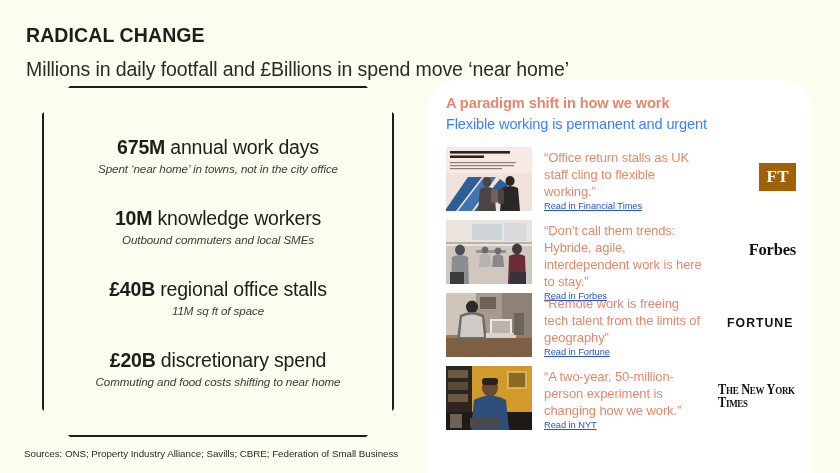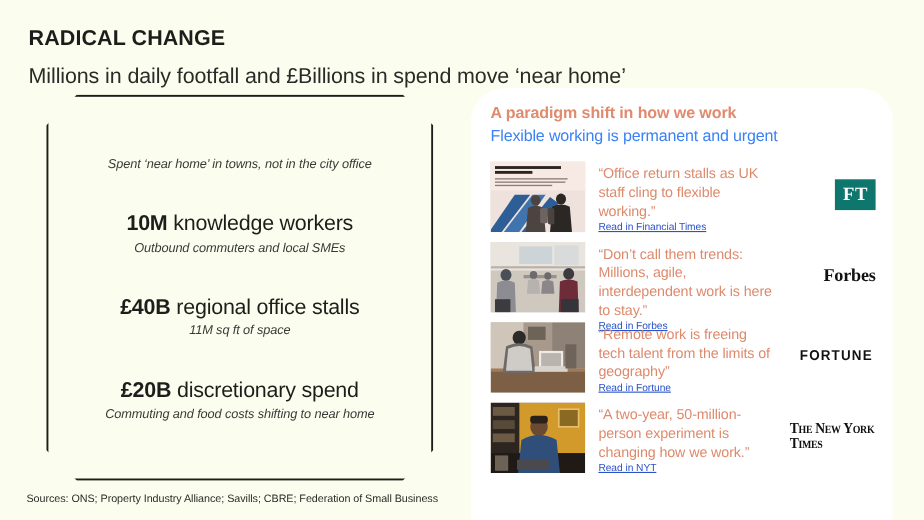--- a/index.html
+++ b/index.html
@@ -162,21 +162,21 @@
     width: 78px;
     height: 64px;
     display: flex;
     align-items: center;
     justify-content: flex-end;
     padding-bottom: 4px;
   }
 
   
   .logo-ft {
-    background: #0f766e;
+    background: #a16207;
     color: #ffffff;
     font-family: "Liberation Serif", serif;
     font-weight: 700;
     font-size: 17px;
     letter-spacing: 0.4px;
     padding: 5px 7px 6px 7px;
     line-height: 1;
   }
   .logo-forbes {
     font-family: "Liberation Serif", serif;
@@ -220,20 +220,21 @@
 <body>
 
 <div id="slide-header">
   <span class="kicker">RADICAL CHANGE</span>
   <span class="headline">Millions in daily footfall and £Billions in spend move ‘near home’</span>
 </div>
 
 <div id="stats-panel">
 
   <div class="stat-block">
+    <div class="stat-headline"><span class="stat-figure">675M</span><span> annual work days</span></div>
     <div class="stat-sub">Spent ‘near home’ in towns, not in the city office</div>
   </div>
 
   <div class="stat-block">
     <div class="stat-headline"><span class="stat-figure">10M</span><span> knowledge workers</span></div>
     <div class="stat-sub">Outbound commuters and local SMEs</div>
   </div>
 
   <div class="stat-block">
     <div class="stat-headline"><span class="stat-figure">£40B</span><span> regional office stalls</span></div>
@@ -312,21 +313,21 @@
             <ellipse cx="39" cy="30" rx="3.4" ry="3.6"></ellipse>
             <path d="M34 35 q5 -3 10 0 l1 12 h-12 z" fill="#b7b2ad"></path>
             <ellipse cx="52" cy="31" rx="3.2" ry="3.4"></ellipse>
             <path d="M47 36 q5 -3 10 0 l1 11 h-12 z" fill="#8b868a"></path>
           </g>
           <rect x="4" y="52" width="14" height="12" fill="#3b3b40"></rect>
           <rect x="64" y="52" width="16" height="12" fill="#34343a"></rect>
         </svg>
       </div>
       <div class="news-body">
-        <div class="news-quote">“Don’t call them trends: Millions, agile, interdependent work is here to stay.”</div>
+        <div class="news-quote">“Don’t call them trends: Hybride, agile, interdependent work is here to stay.”</div>
         <a class="news-link">Read in Forbes</a>
       </div>
       <div class="news-logo">
         <span class="logo-forbes">Forbes</span>
       </div>
     </div>
 
     <div class="news-item">
       <div class="news-thumb">
         <svg width="86" height="64" viewBox="0 0 86 64" preserveAspectRatio="none" aria-hidden="true">

